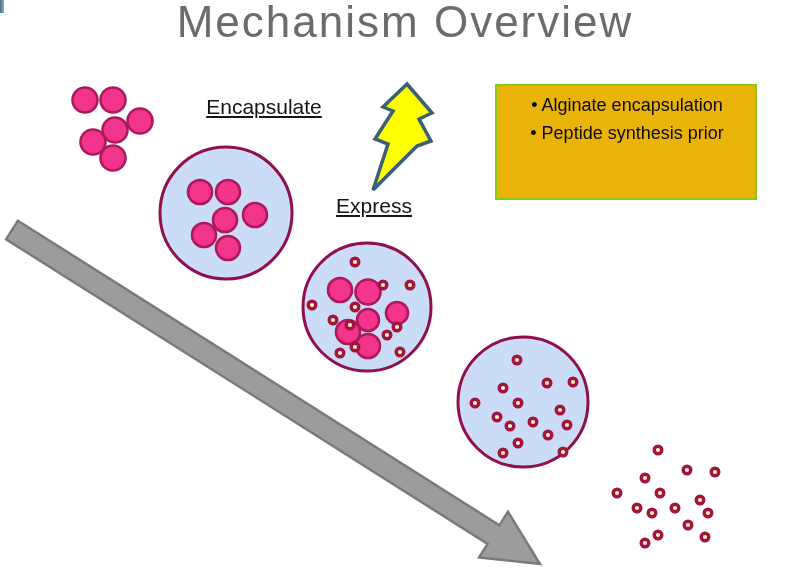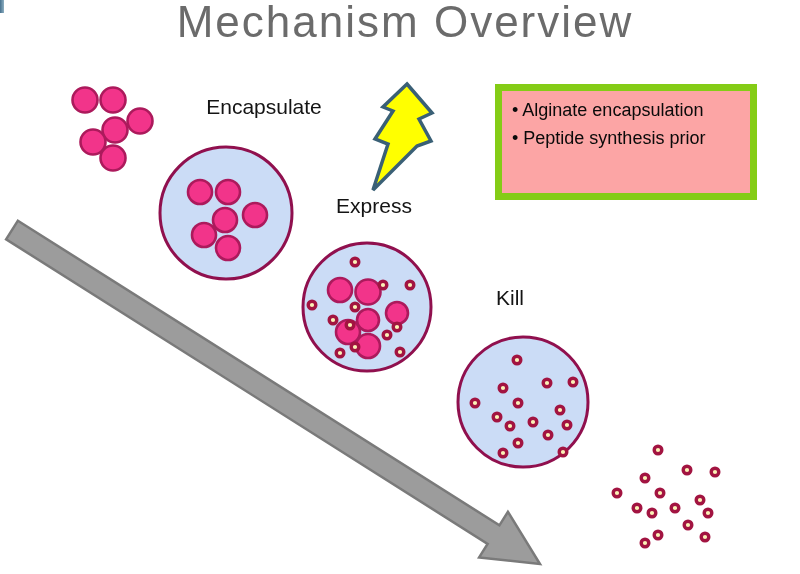--- a/index.html
+++ b/index.html
@@ -33,36 +33,38 @@
     position: absolute;
     left: 0; top: 0;
     width: 800px; height: 574px;
   }
   .stage-label {
     position: absolute;
     width: 160px;
     text-align: center;
     font-size: 21px;
     color: #141414;
+    text-decoration: underline;
   }
   .label-encapsulate { left: 184px; top: 95px; }
   .label-express     { left: 294px; top: 194px; }
   .label-kill        { left: 430px; top: 286px; }
   .label-release     { left: 576px; top: 394px; }
   .notes-box {
     position: absolute;
     left: 495px; top: 84px;
     width: 262px; height: 116px;
     box-sizing: border-box;
-    border: 7px solid #84cc16;
-    background: #fca5a5;
+    border: 2px solid #84cc16;
+    background: #eab308;
     padding: 5px 8px 0 10px;
     font-size: 18px;
     line-height: 28px;
     color: #0a0a0a;
+    text-align: center;
   }
 </style>
 </head>
 <body>
 
 <div class="slide">
 
   <div class="accent-bar"></div>
 
   <h1 class="slide-title">Mechanism Overview</h1>
@@ -155,20 +157,19 @@
       <circle cx="708" cy="513" r="3.8"></circle>
       <circle cx="688" cy="525" r="3.8"></circle>
       <circle cx="658" cy="535" r="3.8"></circle>
       <circle cx="705" cy="537" r="3.8"></circle>
       <circle cx="645" cy="543" r="3.8"></circle>
     </g>
   </svg>
 
   <div class="stage-label label-encapsulate">Encapsulate</div>
   <div class="stage-label label-express">Express</div>
-  <div class="stage-label label-kill">Kill</div>
 
   <div class="notes-box">
     <div>• Alginate encapsulation</div>
     <div>• Peptide synthesis prior</div>
   </div>
 
 </div>
 
 </body></html>

